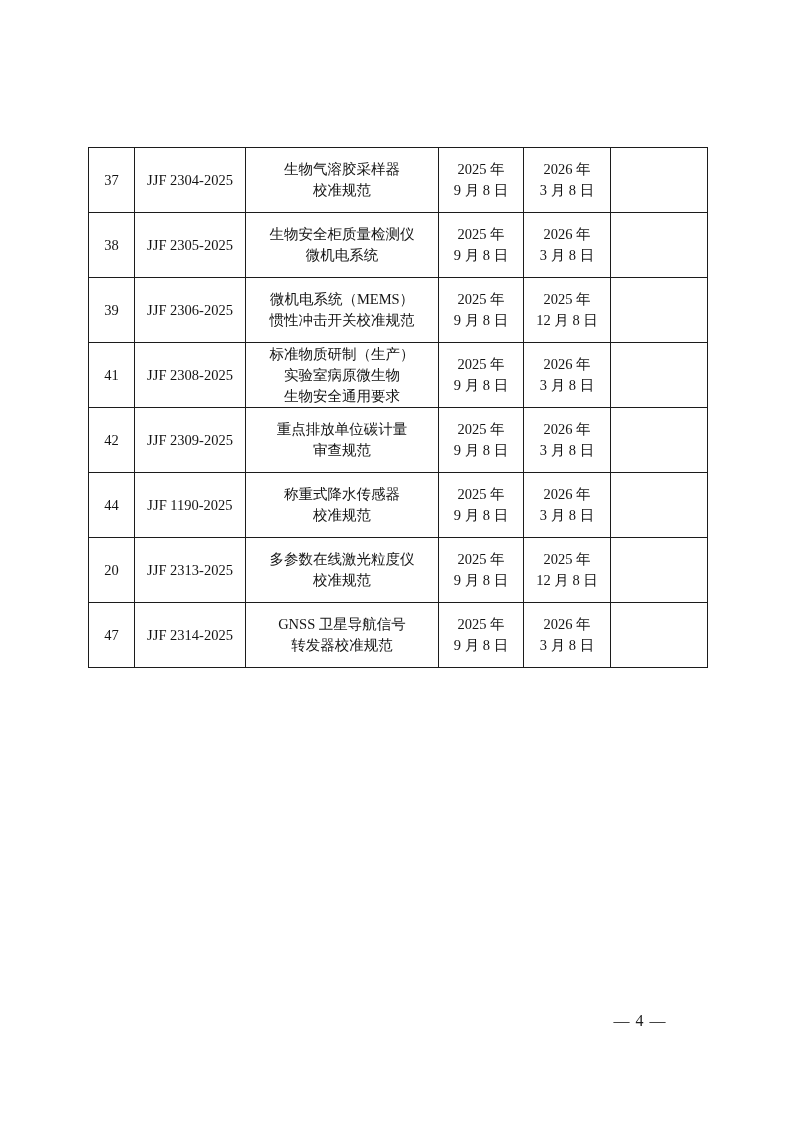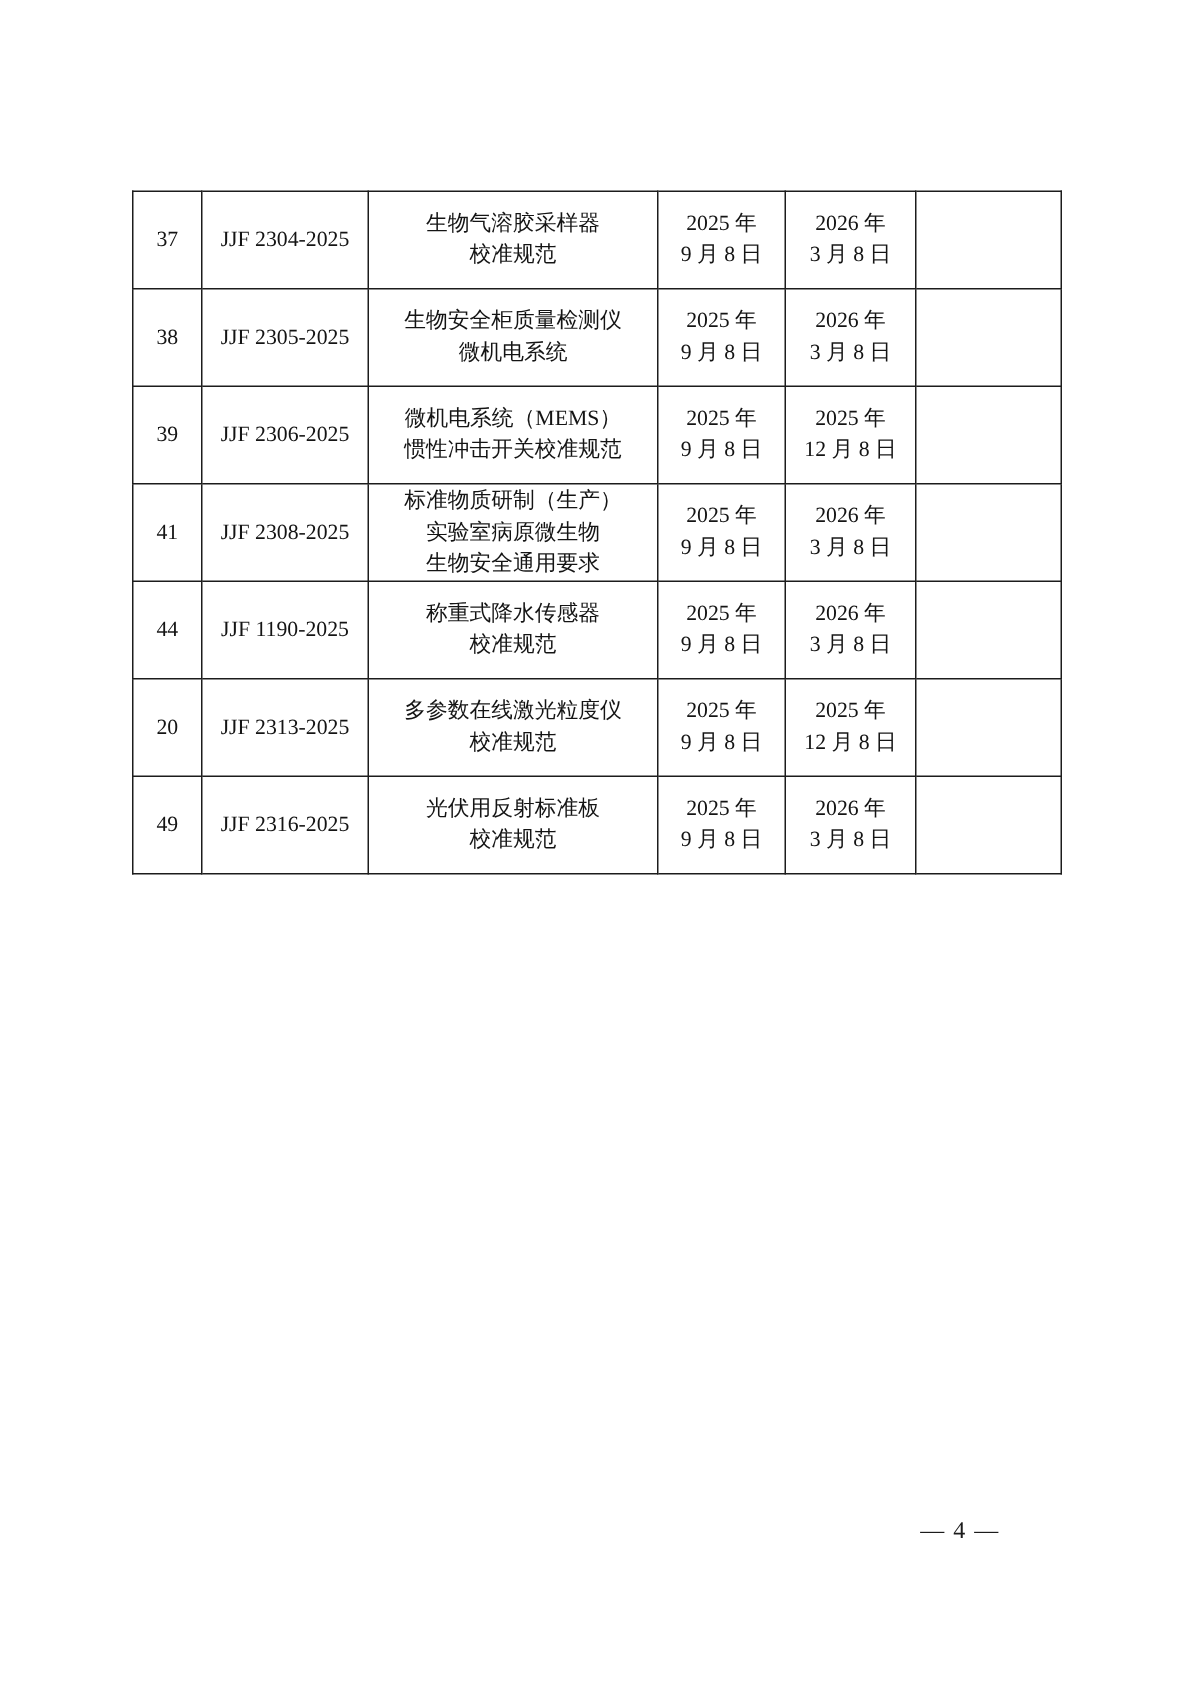--- a/index.html
+++ b/index.html
@@ -11,21 +11,21 @@
     height: 1123px;
     position: relative;
     background: #ffffff;
     font-family: "Liberation Serif", "DejaVu Serif", serif;
     color: #141414;
     overflow: hidden;
   }
   .doc-table {
     position: absolute;
     left: 88px;
-    top: 127px;
+    top: 147px;
     width: 619px;
     border-collapse: collapse;
     table-layout: fixed;
     padding-left: 14px;
   }
   .doc-table td {
     border: 1.5px solid #1c1c1c;
     text-align: center;
     vertical-align: middle;
     font-size: 14.5px;
@@ -106,20 +106,31 @@
       <td>标准物质研制（生产）
 实验室病原微生物
 生物安全通用要求</td>
       <td>2025 年
 9 月 8 日</td>
       <td>2026 年
 3 月 8 日</td>
       <td></td>
     </tr>
     <tr>
+      <td>42</td>
+      <td>JJF 2309-2025</td>
+      <td>重点排放单位碳计量
+审查规范</td>
+      <td>2025 年
+9 月 8 日</td>
+      <td>2026 年
+3 月 8 日</td>
+      <td></td>
+    </tr>
+    <tr>
       <td>44</td>
       <td>JJF 1190-2025</td>
       <td>称重式降水传感器
 校准规范</td>
       <td>2025 年
 9 月 8 日</td>
       <td>2026 年
 3 月 8 日</td>
       <td></td>
     </tr>
@@ -128,24 +139,24 @@
       <td>JJF 2313-2025</td>
       <td>多参数在线激光粒度仪
 校准规范</td>
       <td>2025 年
 9 月 8 日</td>
       <td>2025 年
 12 月 8 日</td>
       <td></td>
     </tr>
     <tr>
-      <td>49</td>
-      <td>JJF 2316-2025</td>
-      <td>光伏用反射标准板
-校准规范</td>
+      <td>47</td>
+      <td>JJF 2314-2025</td>
+      <td>GNSS 卫星导航信号
+转发器校准规范</td>
       <td>2025 年
 9 月 8 日</td>
       <td>2026 年
 3 月 8 日</td>
       <td></td>
     </tr>
   </tbody>
 </table>
 
 <div class="page-number">— 4 —</div>

